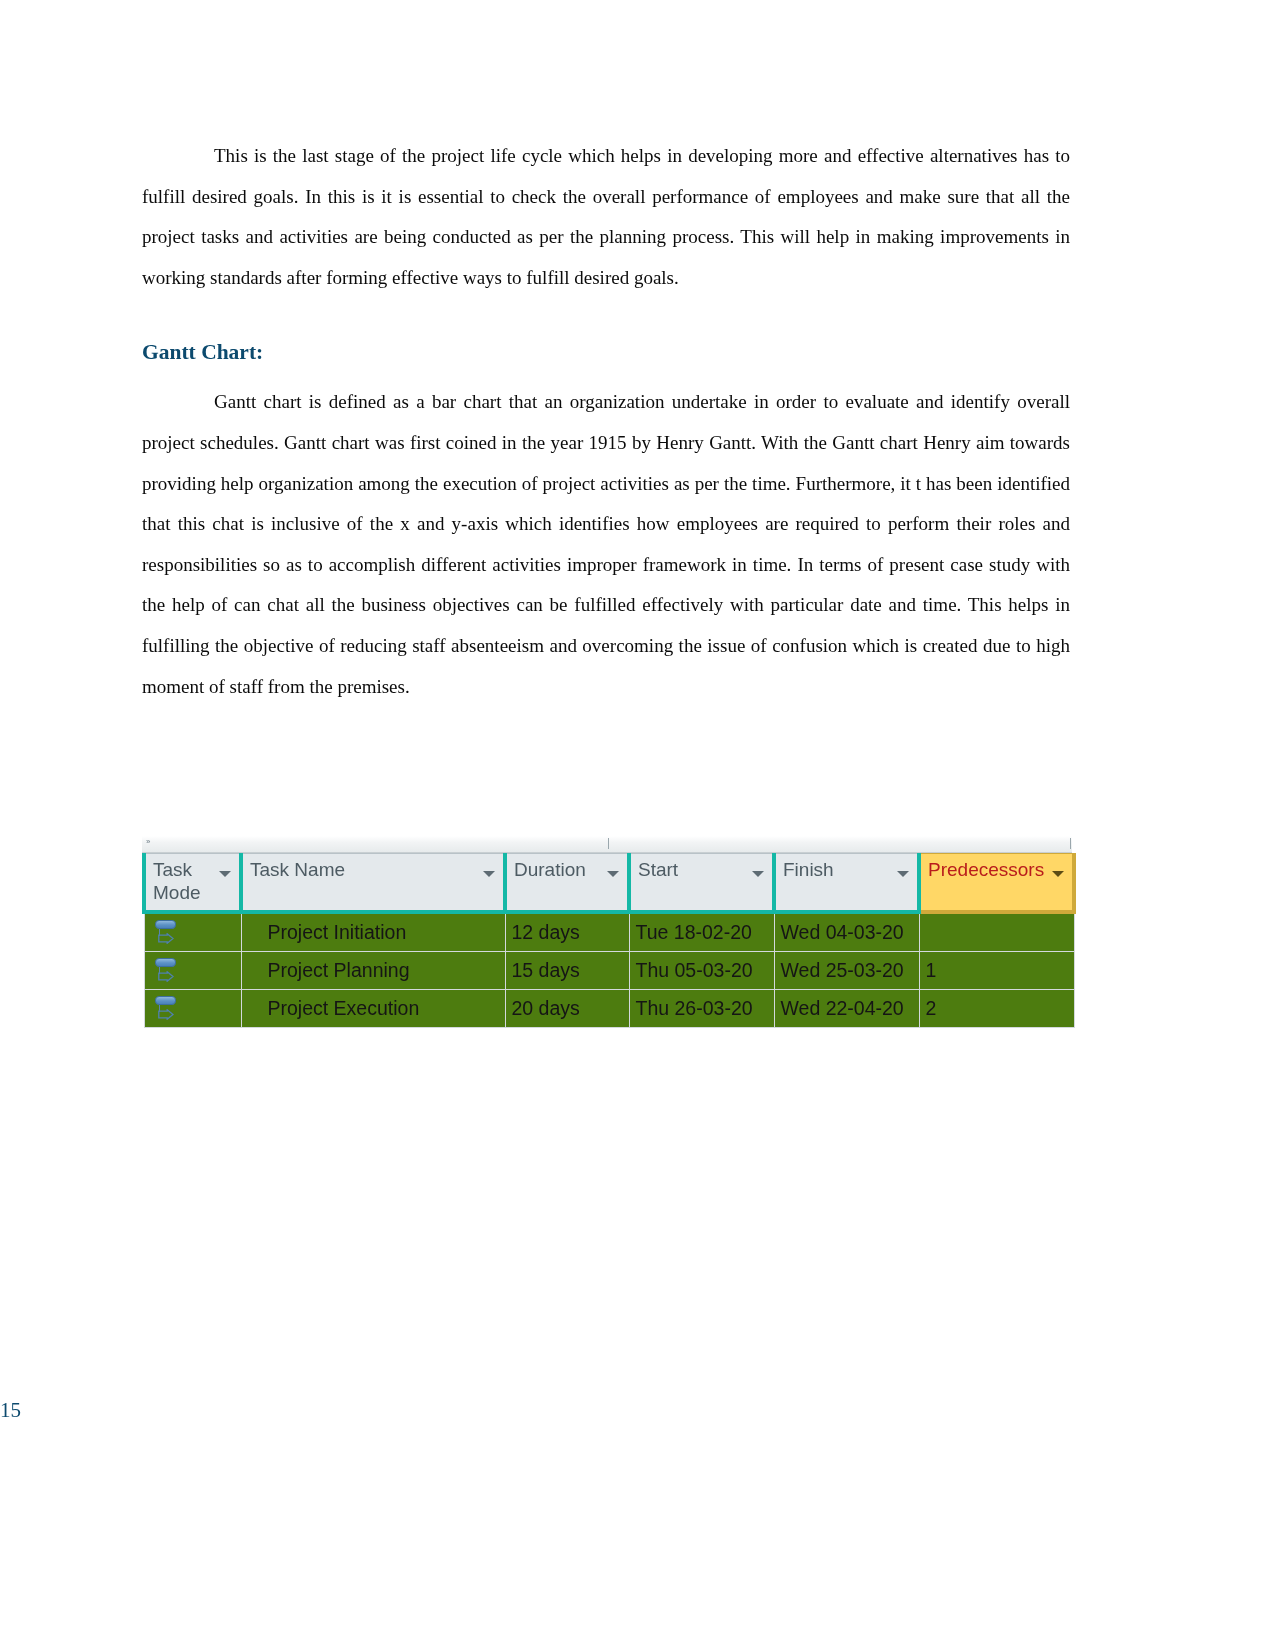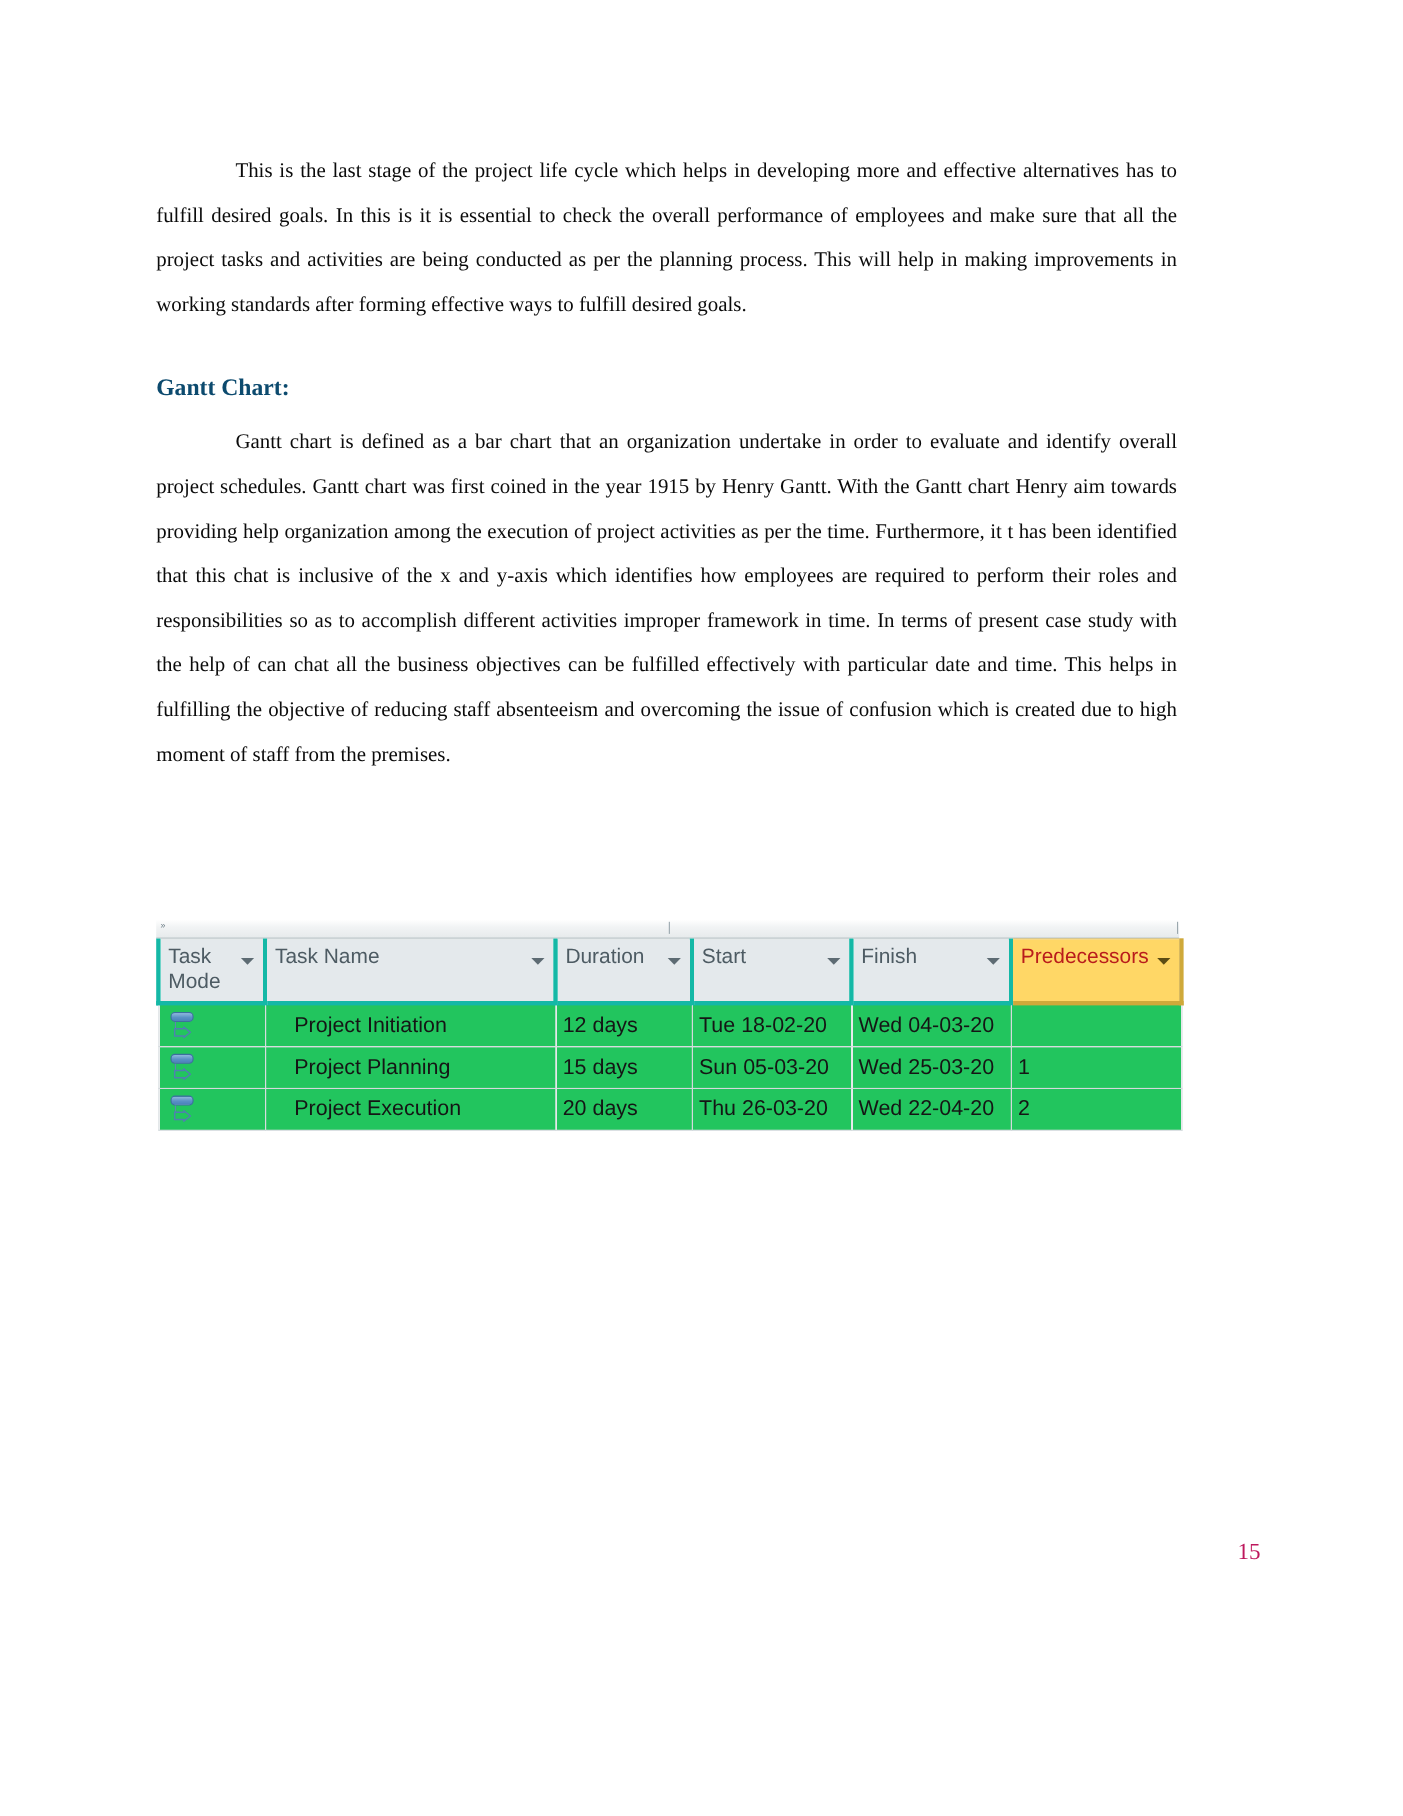--- a/index.html
+++ b/index.html
@@ -116,21 +116,21 @@
   }
   table.project-table thead th.pred-col .filter-arrow { border-top-color: #5c4c14; }
 
   table.project-table tbody td {
     border: 1px solid #d3d9dc;
     padding: 2px 6px;
     height: 33px;
     font-size: 19.5px;
     color: #151515;
     vertical-align: middle;
-    background: #22c55e;
+    background: #4d7c0f;
     white-space: nowrap;
     overflow: hidden;
   }
   table.project-table tbody td.name-cell { padding-left: 26px; }
   table.project-table tbody td.mode-cell { padding: 0; }
   table.project-table tbody tr.selected td.start-cell,
   table.project-table tbody tr.selected td.finish-cell {
     background: #dfeaf4;
   }
   table.project-table tbody td.pred-cell { color: #151515; }
@@ -162,24 +162,24 @@
     left: 5px; top: 14px;
     width: 16px; height: 11px;
   }
   .task-mode-icon .arrow svg { display: block; }
 
   .page-number {
     position: absolute;
     left: 0;
     top: 1398px;
     width: 1146px;
-    text-align: right;
+    text-align: left;
     font-family: "Liberation Serif", serif;
     font-size: 21px;
-    color: #be185d;
+    color: #0c4a6e;
   }
 </style>
 </head>
 <body>
 
 <div class="page">
 
   <div class="content">
 
     <p class="body-text">This is the last stage of the project life cycle which helps in developing more and effective alternatives has to fulfill desired goals. In this is it is essential to check the overall performance of employees and make sure that all the project tasks and activities are being conducted as per the planning process. This will help in making improvements in working standards after forming effective ways to fulfill desired goals.</p>
@@ -267,21 +267,21 @@
                 <span class="stem"></span>
               <span class="arrow">
                   <svg width="16" height="11" viewBox="0 0 16 11">
                     <path d="M0.8,2.2 H9.2 V0.8 L15,5.5 L9.2,10.2 V8.8 H0.8 Z" fill="none" stroke="#4f80b0" stroke-width="1.3"></path>
                   </svg>
                 </span>
             </div>
           </td>
           <td class="name-cell">Project Planning</td>
           <td>15 days</td>
-          <td class="start-cell">Sun 05-03-20</td>
+          <td class="start-cell">Thu 05-03-20</td>
           <td class="finish-cell">Wed 25-03-20</td>
           <td class="pred-cell">1</td>
         </tr>
 
         <tr>
           <td class="mode-cell">
             <div class="task-mode-icon">
               <span class="bar"></span>
                 <span class="stem"></span>
               <span class="arrow">

